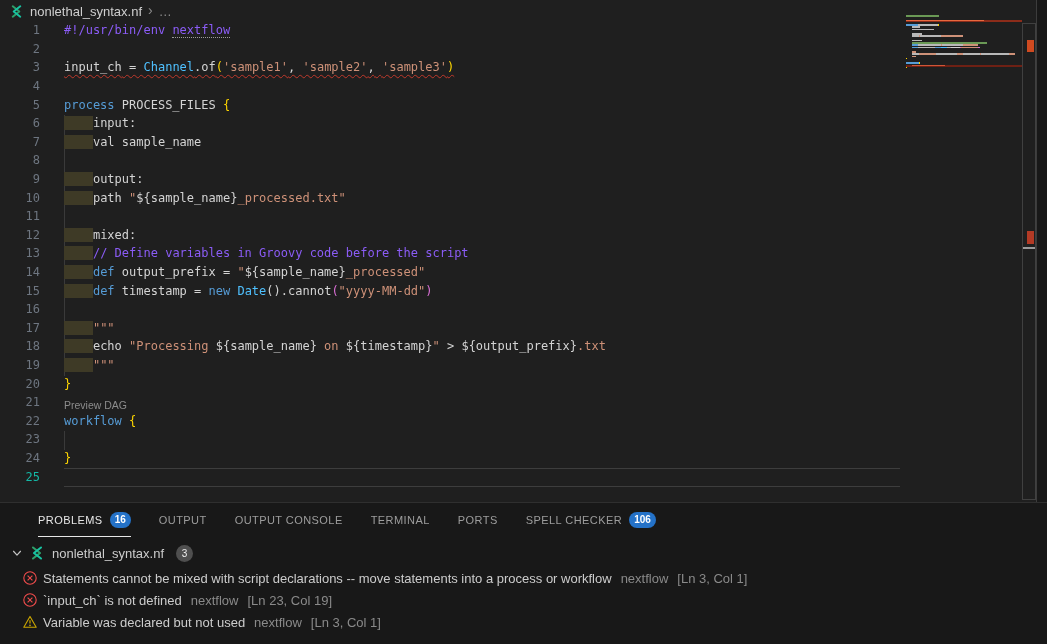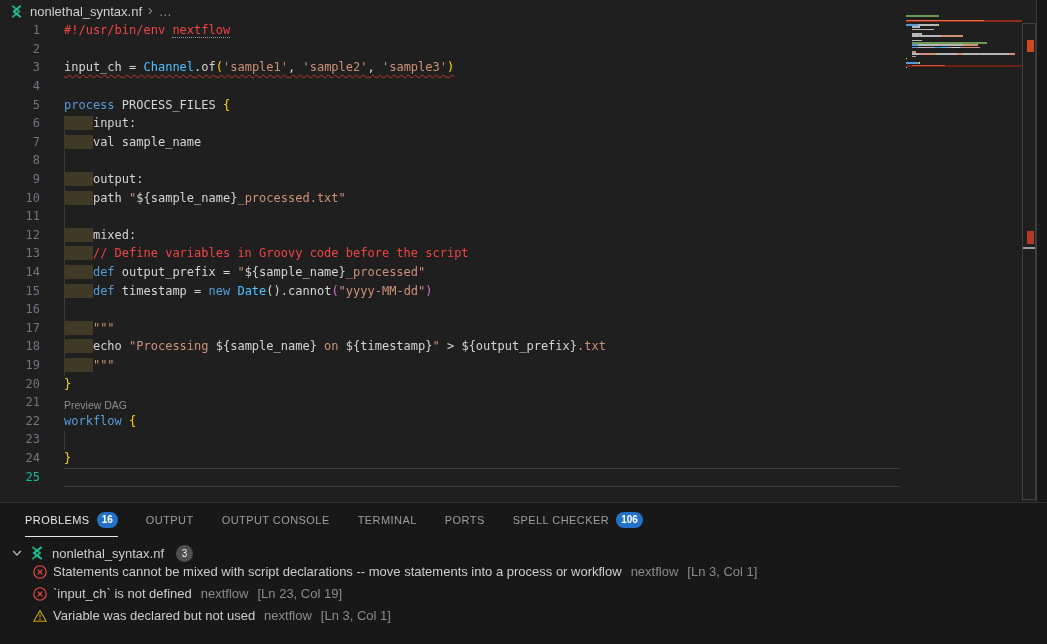--- a/index.html
+++ b/index.html
@@ -17,21 +17,21 @@
   #breadcrumb .bc-sep { font-size:14px; color:#8a8a8a; margin-top:-2px; }
   #breadcrumb .bc-more { font-size:13px; color:#8a8a8a; }
 
   #lines { position:absolute; left:0; top:21px; width:1022px; }
   .line { display:flex; height:18.6px; align-items:center; }
   .gutter { width:40px; flex:0 0 40px; text-align:right; font-family:"DejaVu Sans Mono", monospace;
             font-size:12px; color:#6e7681; user-select:none; }
   .gutter.cur { color:#14b8a6; }
   .lc { margin-left:24px; font-family:"DejaVu Sans Mono", monospace; font-size:12px;
         white-space:pre; color:#d4d4d4; }
-  .tok-comment { color:#ef4444; }
+  .tok-comment { color:#8b5cf6; }
   .tok-kw   { color:#569cd6; }
   .tok-type { color:#4fc1ff; }
   .tok-str  { color:#ce9178; }
   .tok-fg   { color:#d4d4d4; }
   .tok-fn   { color:#d4d4d4; }
   .tok-b1   { color:#ffd700; }
   .tok-b2   { color:#da70d6; }
   .tok-ws   { background:#3e3a26; }
   .sq { text-decoration:underline; text-decoration-style:wavy; text-decoration-color:#c0392b;
         text-decoration-thickness:1px; text-underline-offset:3px; }
@@ -53,35 +53,35 @@
   .mm-err23 { background:#6e2014; }
 
   
   #ruler { position:absolute; left:1022px; top:23px; width:14px; height:477px;
            border:1px solid #404040; }
   .ruler-mark { position:absolute; }
 
   
   #panel { position:absolute; left:0; top:502px; width:1047px; height:142px; background:#181818;
            border-top:1px solid #2f2f2f; }
-  #panel-tabs { display:flex; align-items:stretch; height:34px; padding-left:25px;text-align:right; }
+  #panel-tabs { display:flex; align-items:stretch; height:34px; padding-left:38px;text-align:right; }
   .ptab { display:flex; align-items:center; margin-right:28px; font-size:11px; letter-spacing:0.04em;
           color:#9d9d9d; cursor:pointer; border-bottom:1px solid transparent; }
   .ptab.active { color:#e7e7e7; border-bottom-color:#e7e7e7; }
   .pbadge { margin-left:7px; min-width:18px; height:16px; padding:0 5px; border-radius:9px;
             background:#2472c8; color:#ffffff; font-size:10px; font-weight:bold;
             display:inline-flex; align-items:center; justify-content:center; letter-spacing:0; }
 
   #file-row { display:flex; align-items:center; height:22px; margin-top:5px; padding-left:10px; gap:5px; }
   #file-row .chev { display:flex; align-items:center; }
   #file-row .fname { font-size:13px; color:#cccccc; margin-left:2px; }
   #file-count { width:17px; height:17px; border-radius:50%; background:#4f4f4f; color:#eeeeee;
                 font-size:10px; display:flex; align-items:center; justify-content:center; margin-left:7px; }
 
-  .prob-row { display:flex; align-items:flex-start; height:22px; padding-left:32px; cursor:pointer; }
+  .prob-row { display:flex; align-items:flex-end; height:22px; padding-left:22px; cursor:pointer; }
   .prob-row .picon { width:16px; height:16px; flex:0 0 16px; margin-right:5px; }
   .prob-msg { font-size:13px; color:#cccccc; white-space:pre; }
   .prob-src { font-size:13px; color:#8a8a8a; margin-left:9px; }
   .prob-loc { font-size:13px; color:#8a8a8a; margin-left:9px; }
 </style>
 </head>
 <body>
 
 <div id="root">
 

